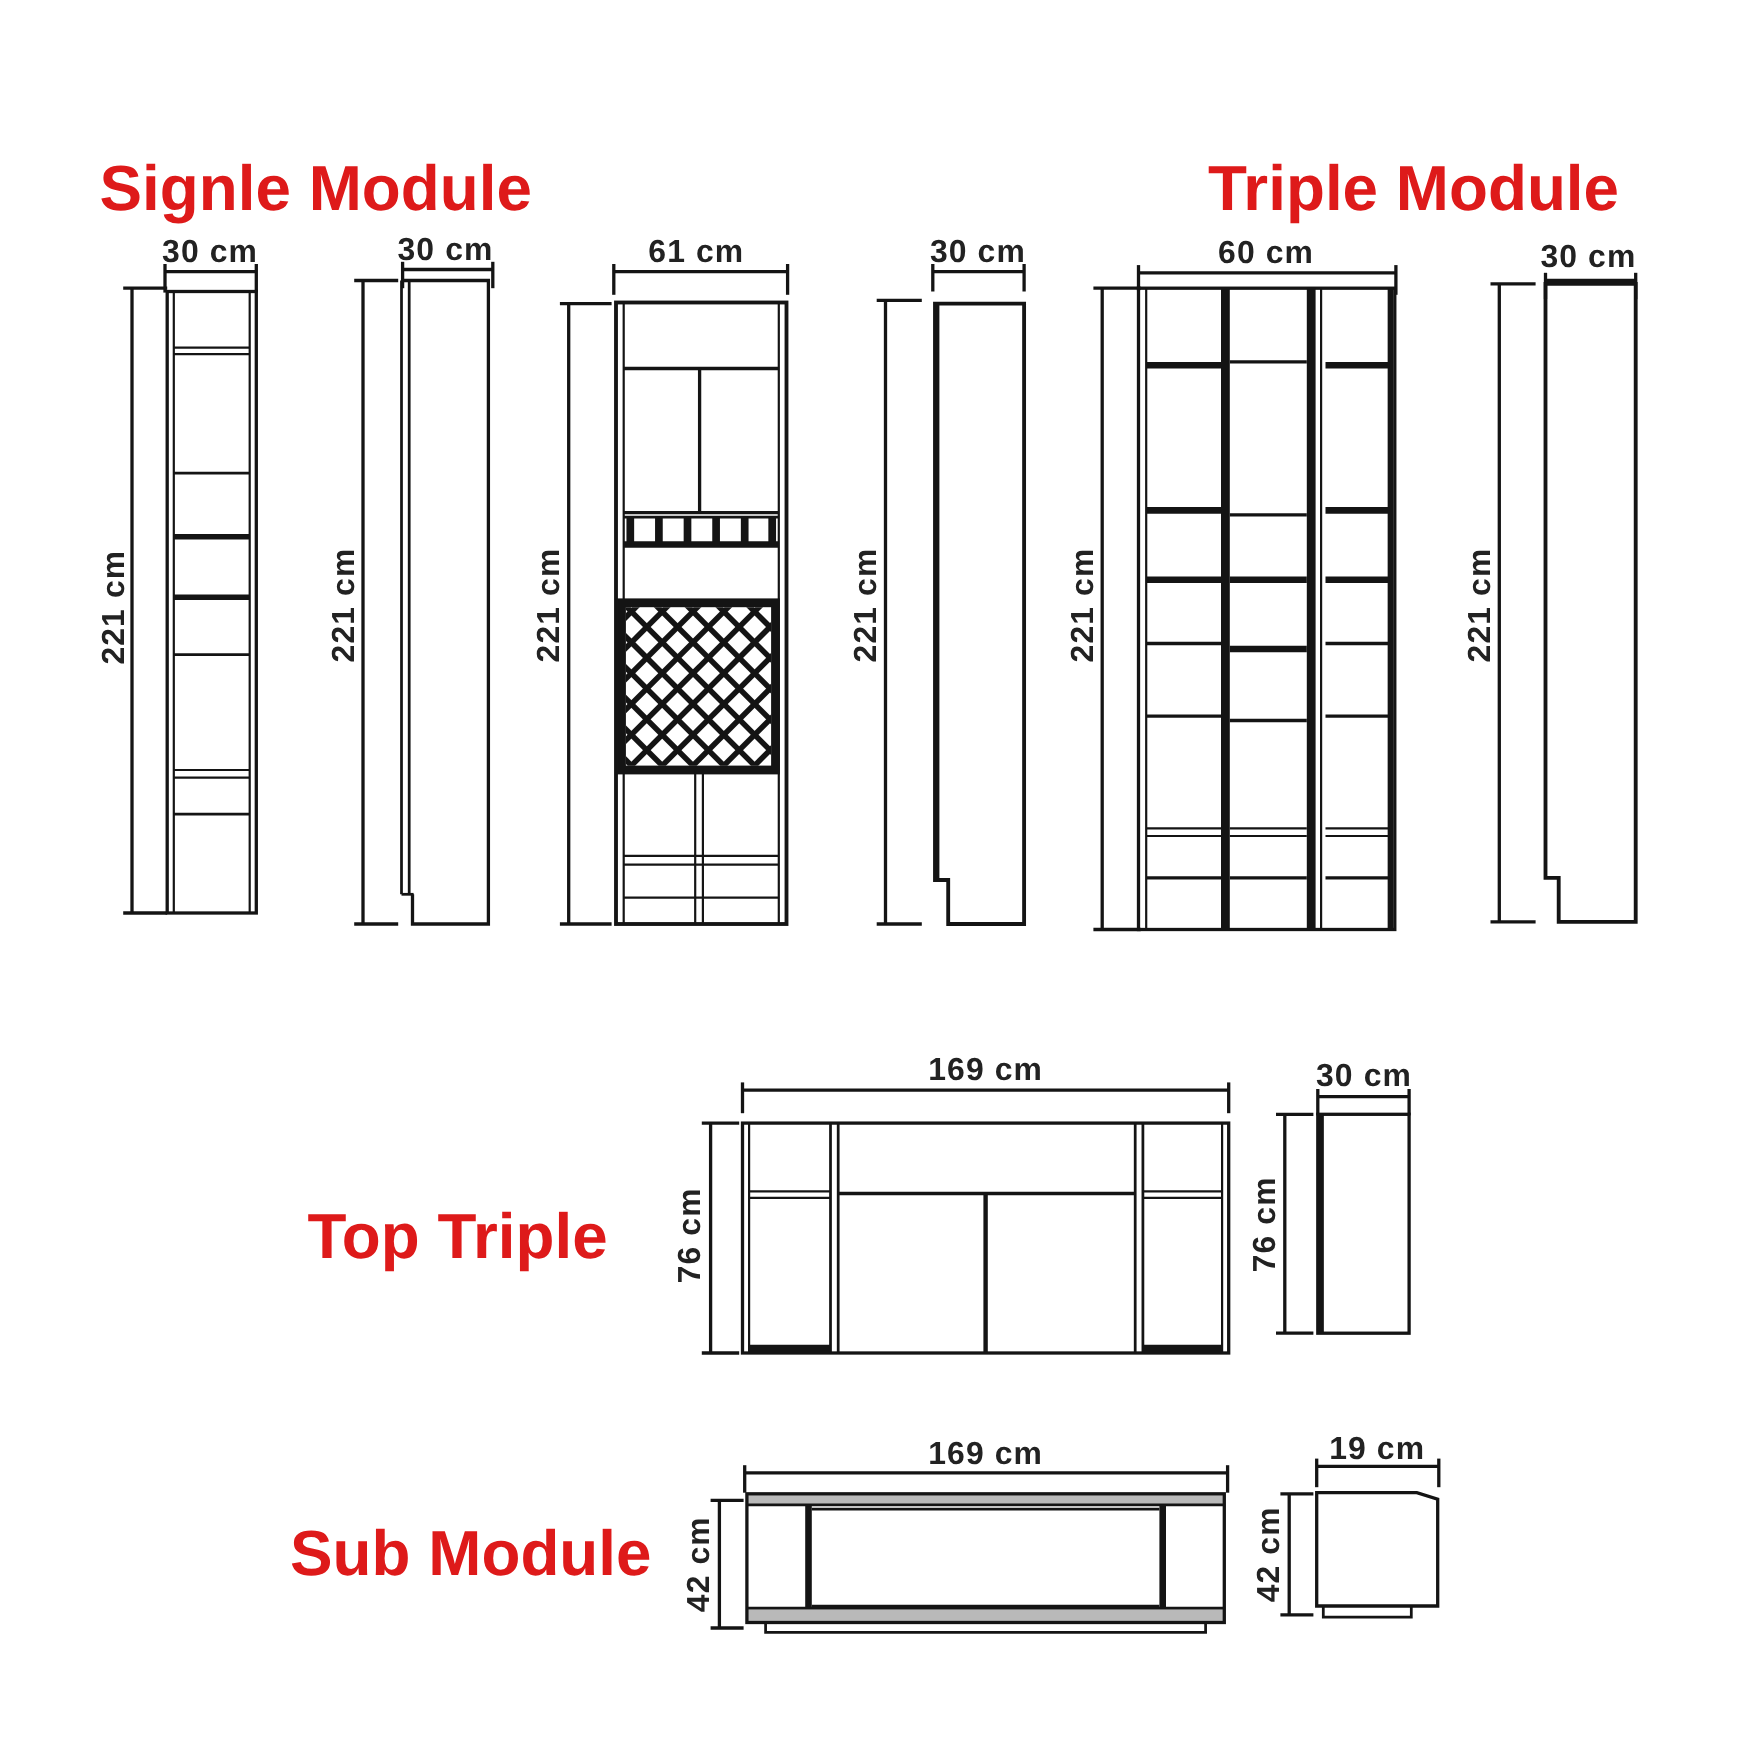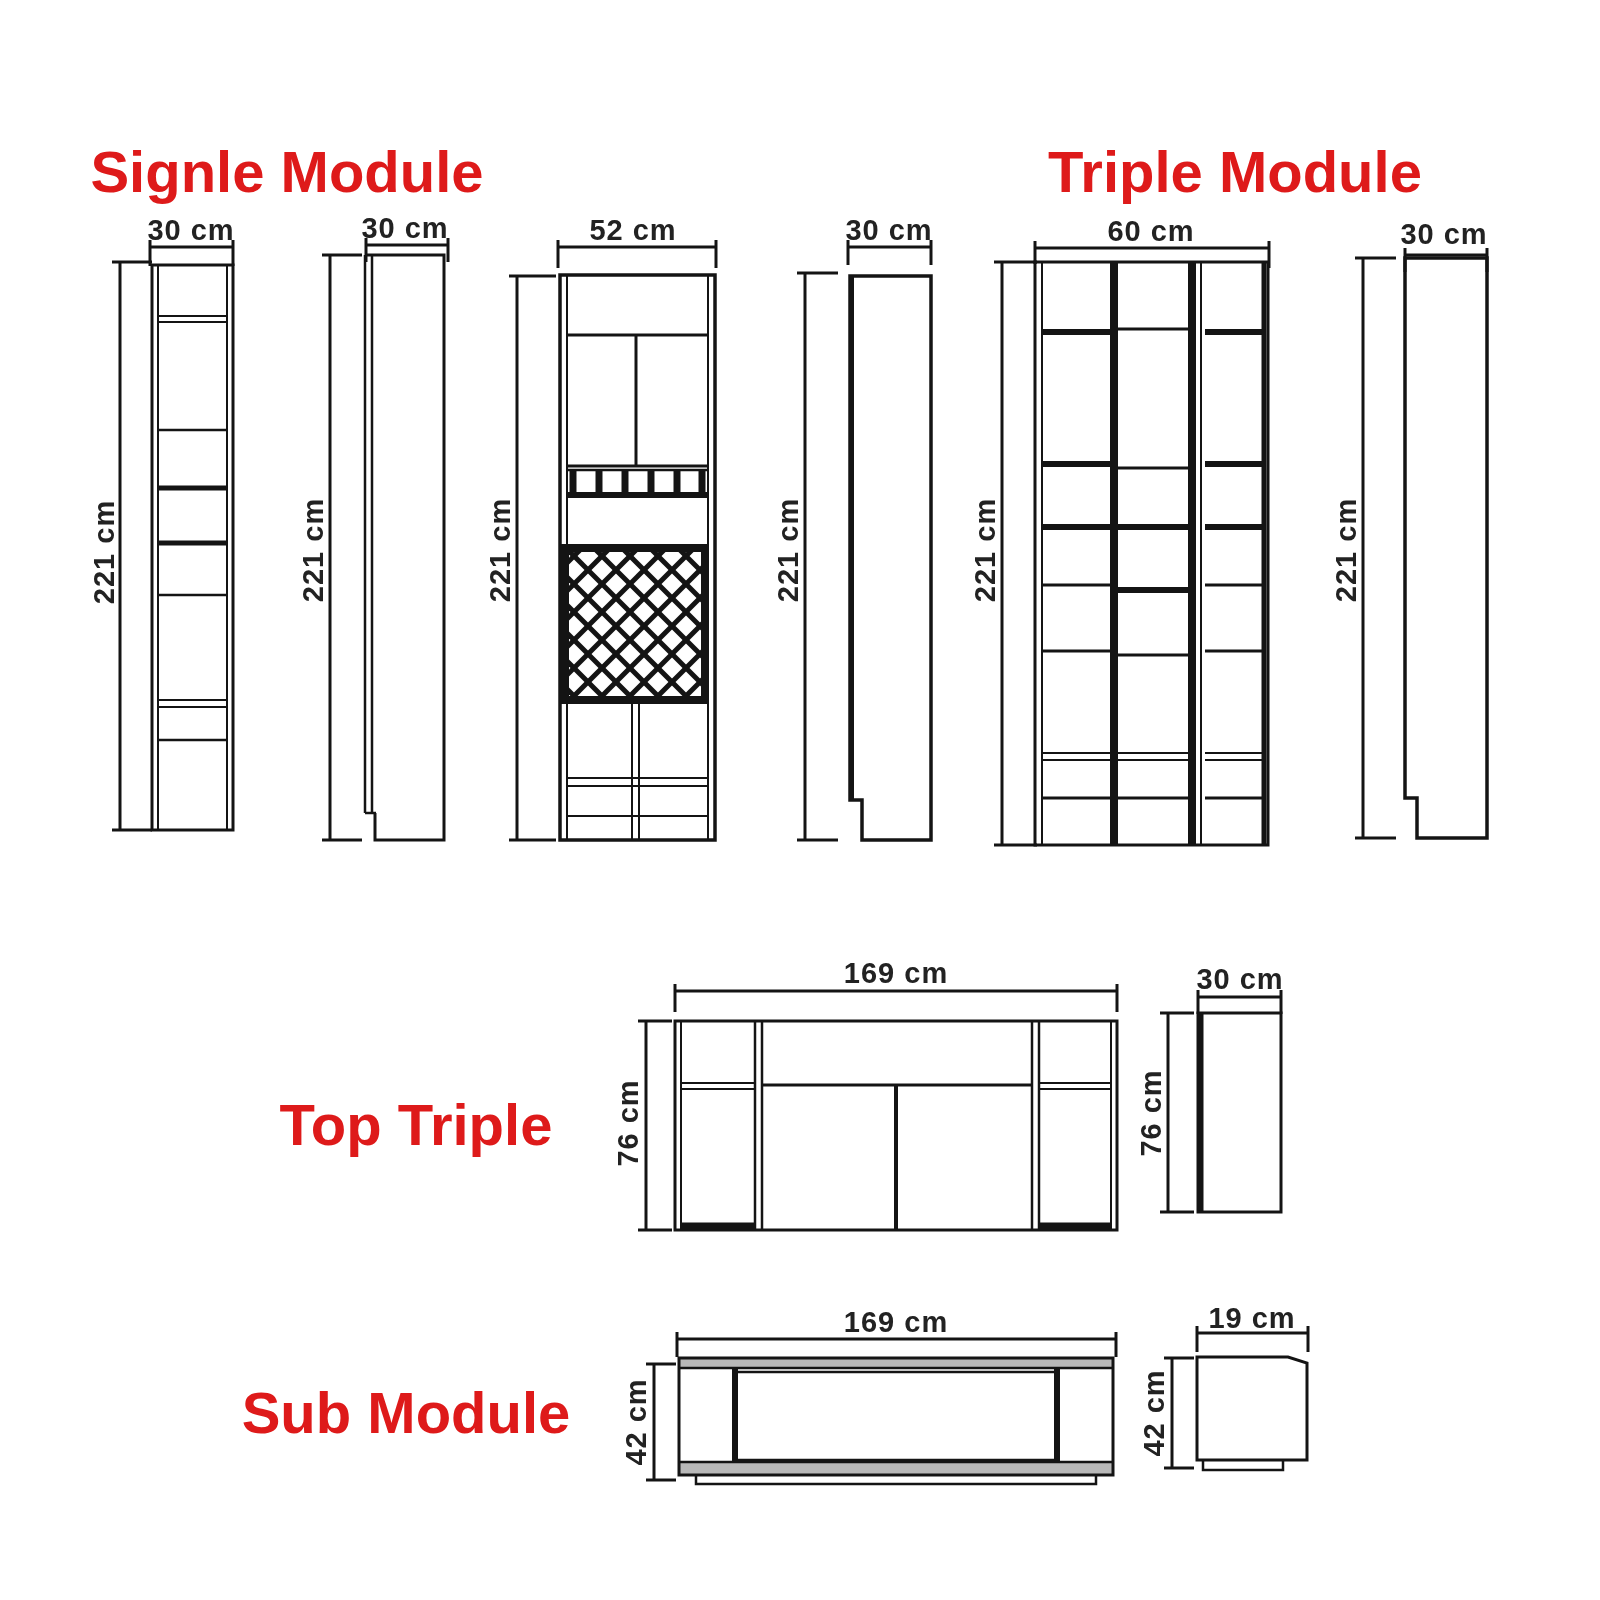--- a/index.html
+++ b/index.html
@@ -235,27 +235,27 @@
         <line x1="1308" y1="1326" x2="1308" y2="1352"></line>
       <line x1="1172" y1="1358" x2="1172" y2="1468"></line>
       <line x1="1164" y1="1358" x2="1194" y2="1358"></line>
         <line x1="1164" y1="1468" x2="1194" y2="1468"></line>
       <path d="M1197,1357 H1288 L1307,1363 V1460 H1197 Z"></path>
       <path d="M1203,1460 V1470 H1283 V1460" stroke-width="2.5"></path>
     </g>
   </svg>
 
   <div class="title" style="left:287px;top:171px">Signle Module</div>
-  <div class="title" style="left:1235px;top:171px">Triple Module</div>
+  <div class="title" style="left:1285px;top:171px">Triple Module</div>
   <div class="title" style="left:416px;top:1124px">Top Triple</div>
-  <div class="title" style="left:406px;top:1412px">Sub Module</div>
+  <div class="title" style="left:428px;top:1412px">Sub Module</div>
 
   <div class="dim" style="left:191px;top:230px">30 cm</div>
   <div class="dim" style="left:405px;top:228px">30 cm</div>
-  <div class="dim" style="left:633px;top:230px">52 cm</div>
+  <div class="dim" style="left:633px;top:230px">61 cm</div>
   <div class="dim" style="left:889px;top:230px">30 cm</div>
   <div class="dim" style="left:1151px;top:231px">60 cm</div>
   <div class="dim" style="left:1444px;top:234px">30 cm</div>
   <div class="dim" style="left:896px;top:973px">169 cm</div>
   <div class="dim" style="left:1240px;top:979px">30 cm</div>
   <div class="dim" style="left:896px;top:1322px">169 cm</div>
   <div class="dim" style="left:1252px;top:1318px">19 cm</div>
 
   <div class="dim v" style="left:104px;top:552px">221 cm</div>
   <div class="dim v" style="left:313px;top:550px">221 cm</div>

